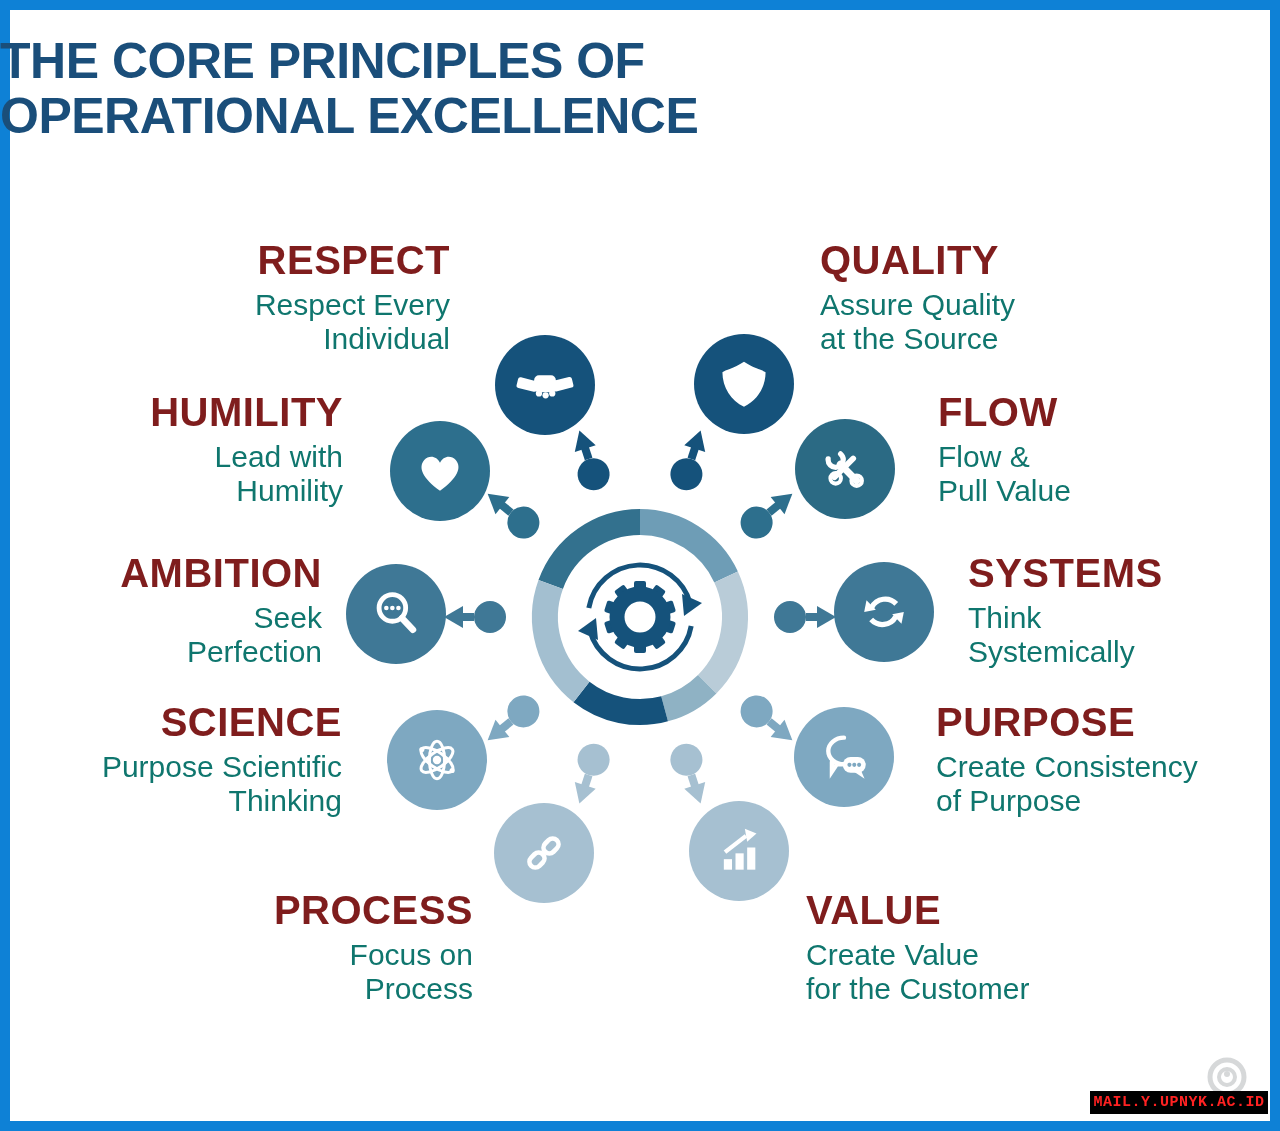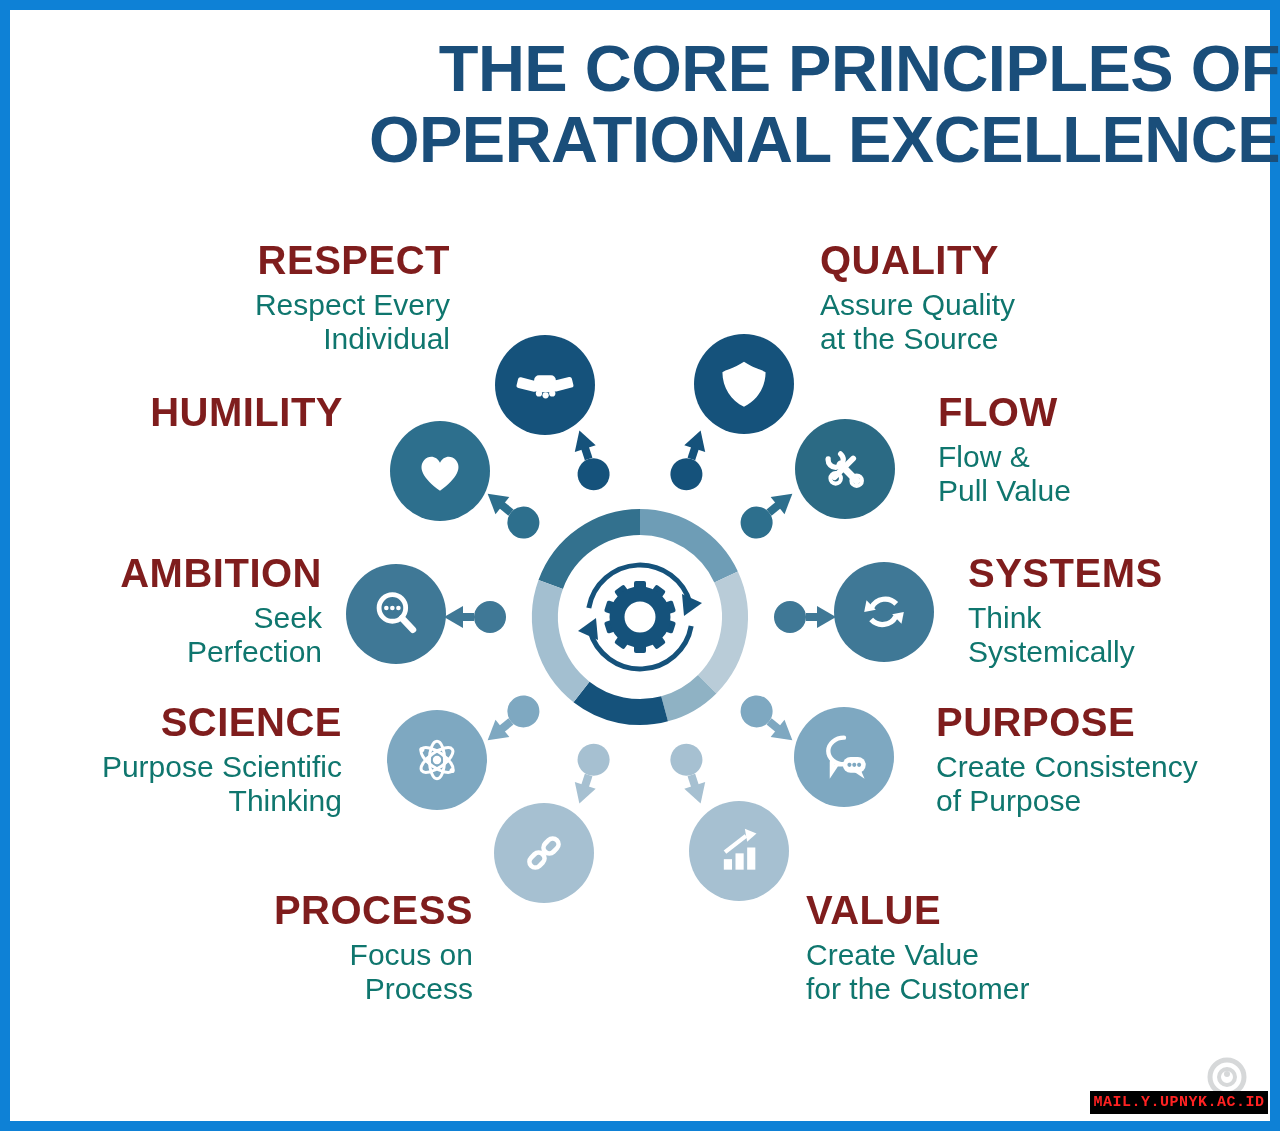--- a/index.html
+++ b/index.html
@@ -2,22 +2,22 @@
 <html><head>
 <meta charset="utf-8">
 <style>
   html,body{margin:0;padding:0;background:#e8e8e8;}
   .canvas{
     position:relative;width:1280px;height:1131px;background:#ffffff;
     box-shadow:inset 0 0 0 10px #0e81d6;overflow:hidden;
     font-family:"Liberation Sans",sans-serif;
   }
   .title{
-    position:absolute;left:0;right:0;top:34px;text-align:right;
-    font-weight:bold;font-size:65px;line-height:1.09;color:#1a4e7a;
+    position:absolute;left:0;right:0;top:34px;text-align:left;
+    font-weight:bold;font-size:50px;line-height:1.09;color:#1a4e7a;
     letter-spacing:-0.5px;
   }
   .ptext{position:absolute;}
   .ptext h2{
     margin:0 0 8px 0;font-size:40px;line-height:1.0;font-weight:bold;
     color:#7f1d1d;letter-spacing:0.5px;
   }
   .ptext p{
     margin:0;font-size:30px;line-height:1.12;color:#0f766e;
     white-space:pre-line;
@@ -56,20 +56,22 @@
     <p>Respect Every
 Individual</p>
   </div>
   <div class="ptext t-left" style="left:820px;top:240px;width:340px;">
     <h2>QUALITY</h2>
     <p>Assure Quality
 at the Source</p>
   </div>
   <div class="ptext t-right" style="left:93px;top:392px;width:250px;">
     <h2>HUMILITY</h2>
+    <p>Lead with
+Humility</p>
   </div>
   <div class="ptext t-left" style="left:938px;top:392px;width:240px;">
     <h2>FLOW</h2>
     <p>Flow &amp;
 Pull Value</p>
   </div>
   <div class="ptext t-right" style="left:62px;top:553px;width:260px;">
     <h2>AMBITION</h2>
     <p>Seek
 Perfection</p>

